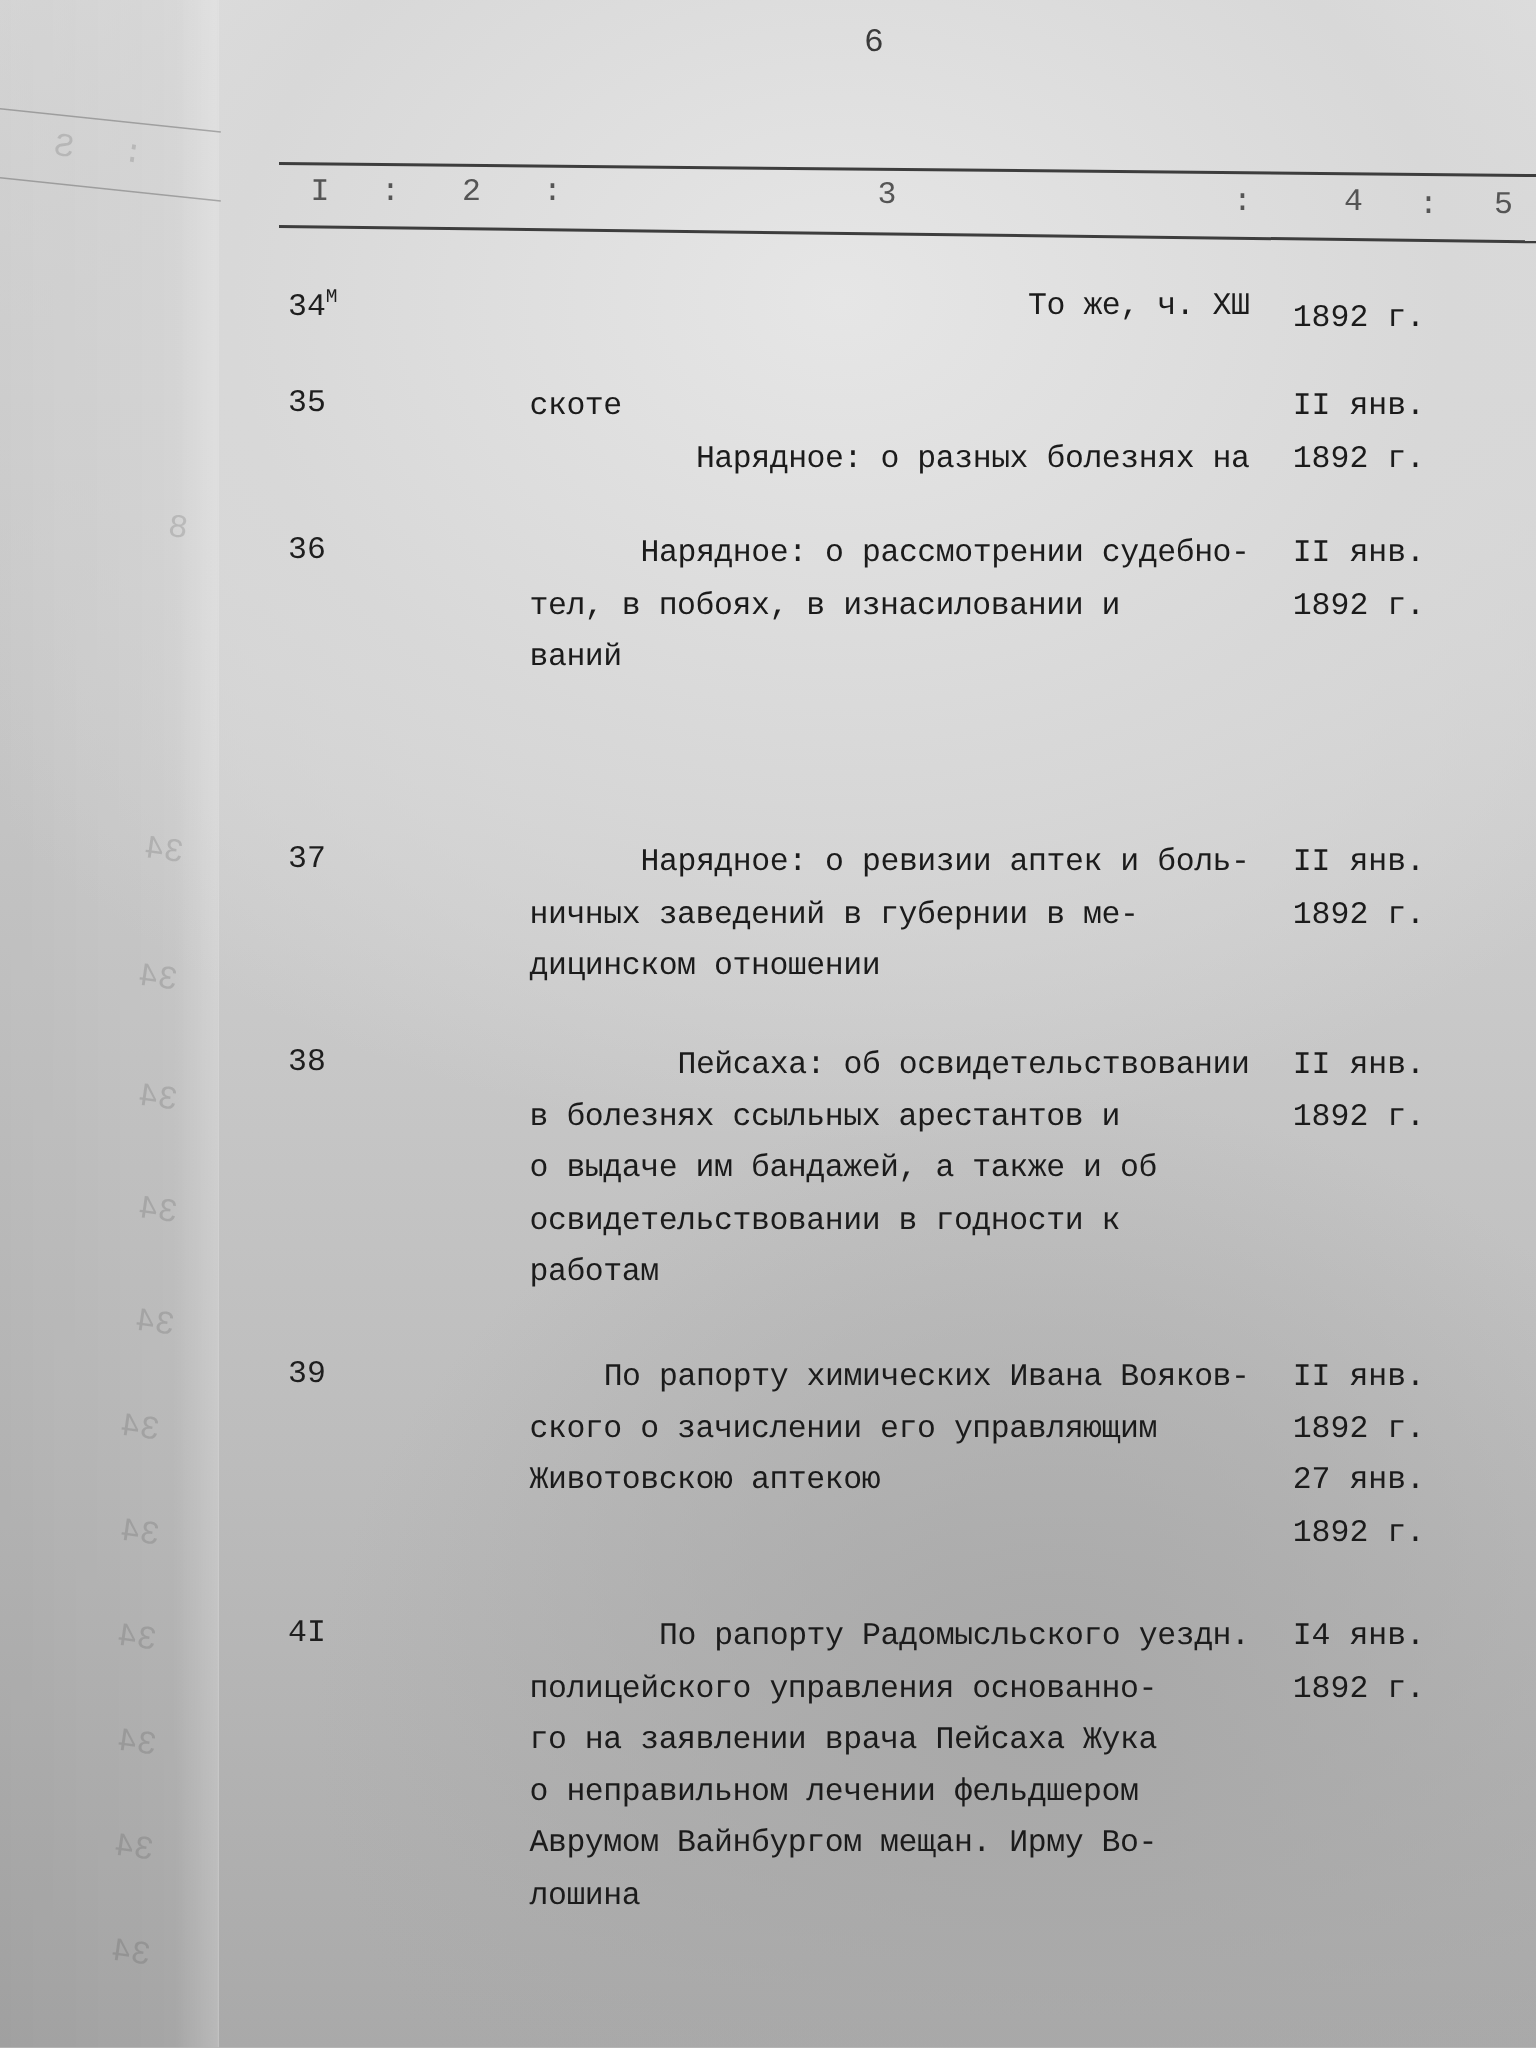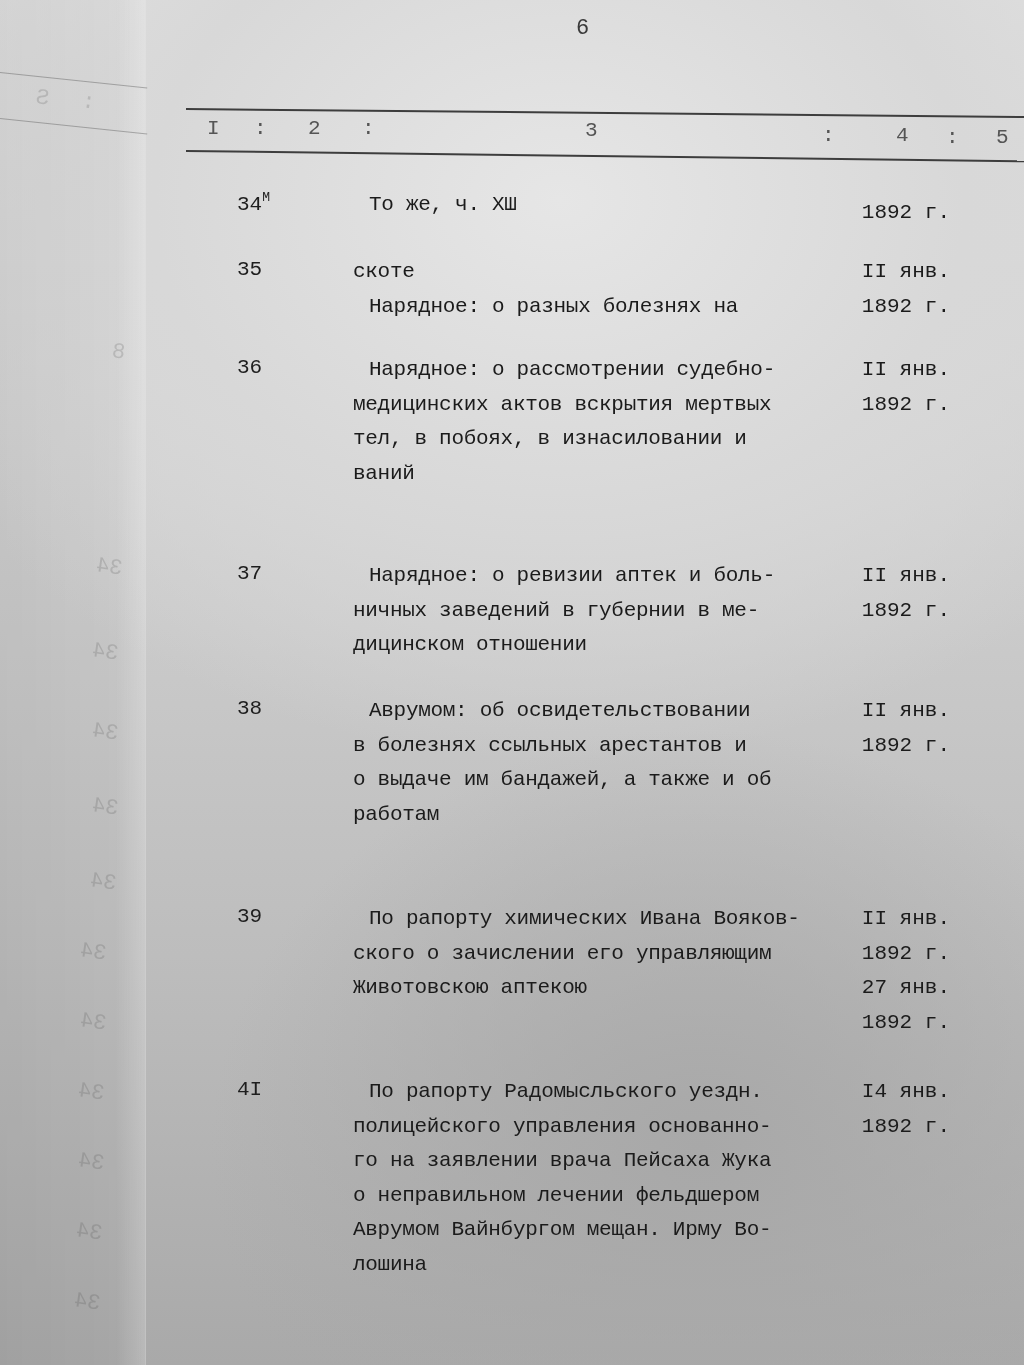--- a/index.html
+++ b/index.html
@@ -66,37 +66,36 @@
       position: absolute;
       top: 117px;
       font-size: 21px;
       color: #555;
     }
     .entry-num {
       position: absolute;
       left: 192px;
       font-size: 21px;
       color: #1e1e1e;
-      margin-left: 45px;
     }
     .entry-num sup {
       font-size: 13px;
       vertical-align: 9px;
     }
     .entry-text {
       position: absolute;
       left: 353px;
       width: 480px;
       font-size: 21px;
       line-height: 34.5px;
       color: #1b1b1b;
       letter-spacing: -0.3px;
     }
     .entry-text .line { display: block; white-space: nowrap; }
-    .entry-text .line.first { padding-left: 16px; }
+    .entry-text .line.first { padding-left: 16px; text-align: right; }
     .entry-date {
       position: absolute;
       left: 840px;
       width: 110px;
       font-size: 21px;
       line-height: 34.5px;
       color: #1b1b1b;
       text-align: right;
       white-space: nowrap;
     }
@@ -162,21 +161,20 @@
     <div class="entry-date" style="top:255px">
       <span class="line">II янв.</span>
       <span class="line">1892 г.</span>
     </div>
   </div>
 
   <div>
     <div class="entry-num" style="top:356px">36</div>
     <div class="entry-text" style="top:353px">
       <span class="line first">Нарядное: о рассмотрении судебно-</span>
-      <span class="line">медицинских актов вскрытия мертвых</span>
       <span class="line">тел, в побоях, в изнасиловании и</span>
       <span class="line">ваний</span>
     </div>
     <div class="entry-date" style="top:353px">
       <span class="line">II янв.</span>
       <span class="line">1892 г.</span>
     </div>
   </div>
 
   <div>
@@ -188,23 +186,24 @@
     </div>
     <div class="entry-date" style="top:559px">
       <span class="line">II янв.</span>
       <span class="line">1892 г.</span>
     </div>
   </div>
 
   <div>
     <div class="entry-num" style="top:697px">38</div>
     <div class="entry-text" style="top:694px">
-      <span class="line first">Аврумом: об освидетельствовании</span>
+      <span class="line first">Пейсаха: об освидетельствовании</span>
       <span class="line">в болезнях ссыльных арестантов и</span>
       <span class="line">о выдаче им бандажей, а также и об</span>
+      <span class="line">освидетельствовании в годности к</span>
       <span class="line">работам</span>
     </div>
     <div class="entry-date" style="top:694px">
       <span class="line">II янв.</span>
       <span class="line">1892 г.</span>
     </div>
   </div>
 
   <div>
     <div class="entry-num" style="top:905px">39</div>

